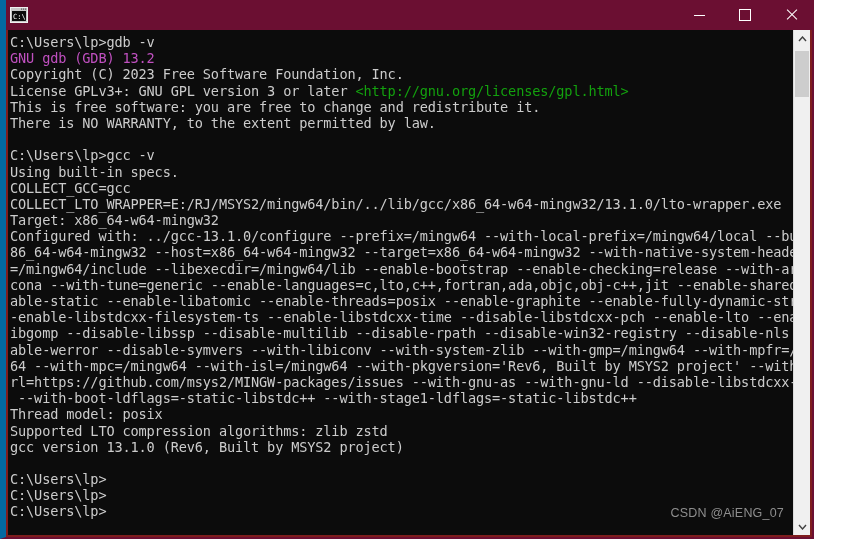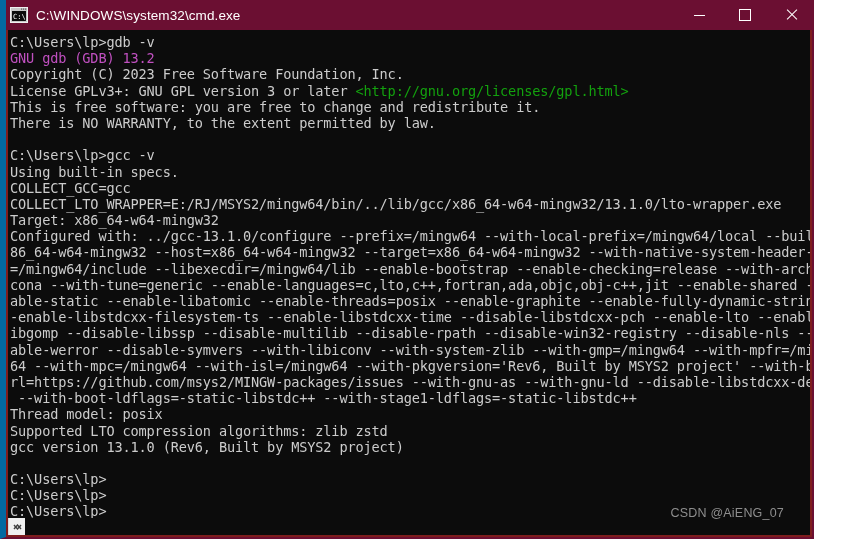--- a/index.html
+++ b/index.html
@@ -79,21 +79,20 @@
 
   
   #term-wrap {
     position: absolute;
     top: 30px;
     left: 2px;
     right: 2px;
     bottom: 2px;
     background: #0c0c0c;
     display: flex;
-    flex-direction: column;
   }
   #term {
     flex: 1 1 auto;
     padding: 4px 0 0 2px;
     overflow: hidden;
     color: #cccccc;
     font-family: "DejaVu Sans Mono", "Liberation Mono", monospace;
     font-size: 13.6px;
     line-height: 16.2px;
     white-space: pre;
@@ -151,21 +150,20 @@
     <span id="title-icon">
       <svg width="18" height="16" viewBox="0 0 18 16" xmlns="http://www.w3.org/2000/svg">
         <rect x="0.5" y="0.5" width="17" height="15" fill="#c8c8c8" stroke="#f0f0f0"></rect>
         <rect x="2" y="4" width="14" height="10" fill="#0c0c0c"></rect>
         <rect x="11" y="1.5" width="1.2" height="1.2" fill="#555"></rect>
         <rect x="13" y="1.5" width="1.2" height="1.2" fill="#555"></rect>
         <rect x="15" y="1.5" width="1.2" height="1.2" fill="#555"></rect>
         <text x="3" y="12" font-family="DejaVu Sans Mono, monospace" font-size="7" fill="#ffffff">C:\_</text>
       </svg>
     </span>
-    <span id="title-text">C:\WINDOWS\system32\cmd.exe</span>
     <div id="win-controls">
       <div class="win-btn">
           <span class="glyph-min"></span>
         </div>
       <div class="win-btn">
           <span class="glyph-max"></span>
         </div>
       <div class="win-btn close">
           <span class="glyph-close"></span>
         </div>

